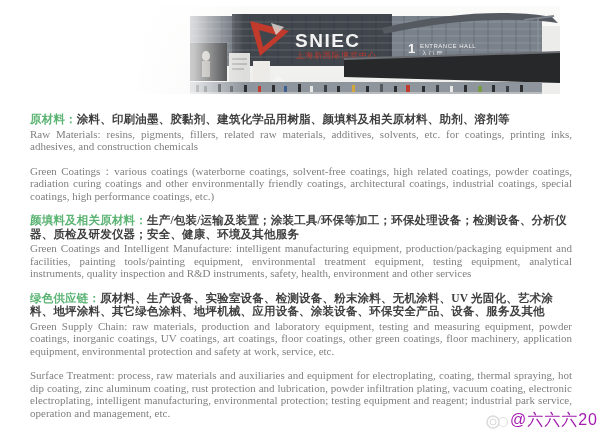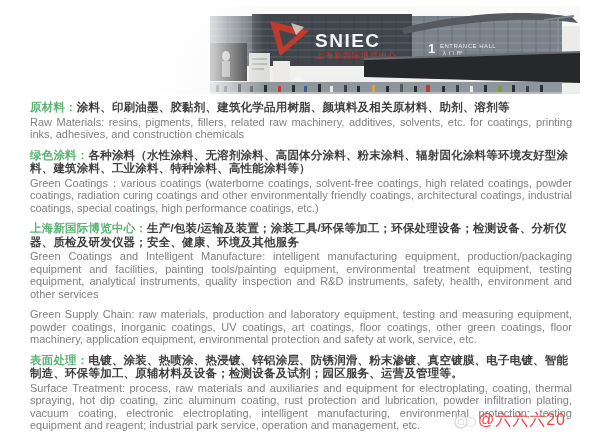--- a/index.html
+++ b/index.html
@@ -3,42 +3,42 @@
 <meta charset="utf-8">
 <style>
   html,body{margin:0;padding:0;}
   body{
     width:600px;height:437px;position:relative;overflow:hidden;
     background:#ffffff;
     font-family:"Liberation Sans","DejaVu Sans",sans-serif;
   }
   
   .photo{
-    position:absolute;left:152px;top:6px;width:428px;height:88px;
+    position:absolute;left:132px;top:6px;width:428px;height:88px;
   }
   .photo svg{display:block;}
   
   .content{
     position:absolute;left:30px;top:101px;width:542px;
   }
-  .section{margin:0 0 8px 0;}
+  .section{margin:12px 0 8px 0;font-family:Liberation Serif, serif;}
   .zh{
     margin:0;font-size:11.5px;line-height:13.5px;font-weight:bold;
     color:#3f3f3f;letter-spacing:0.2px;
   }
   .zh .label{color:#5cb474;}
   .en{
     margin:1px 0 0 0;font-size:11px;line-height:12.5px;color:#808080;
     text-align:justify;
   }
   
   .watermark{
-    position:absolute;right:34px;bottom:6px;
+    position:absolute;right:2px;bottom:6px;
     display:flex;align-items:center;gap:2px;
-    color:#ef4444;font-size:16px;letter-spacing:1px;
+    color:#a21caf;font-size:16px;letter-spacing:1px;
     user-select:none;pointer-events:none;white-space:nowrap;
   }
   .watermark .wm-circles{display:inline-block;}
 </style>
 </head>
 <body>
 
 <div class="photo">
   <svg width="428" height="88" viewBox="0 0 428 88" xmlns="http://www.w3.org/2000/svg">
     <defs>
@@ -130,39 +130,38 @@
     <rect x="58" y="86" width="352" height="2" fill="#b9bcbf"></rect>
 
     <rect x="0" y="0" width="112" height="88" fill="url(#fadeL)"></rect>
   </svg>
 </div>
 
 <div class="content">
 
   <div class="section">
     <p class="zh"><span class="label">原材料：</span><span>涂料、印刷油墨、胶黏剂、建筑化学品用树脂、颜填料及相关原材料、助剂、溶剂等</span></p>
-    <p class="en">Raw Materials: resins, pigments, fillers, related raw machinery, additives, solvents, etc. for coatings, printing inks, adhesives, and construction chemicals</p>
+    <p class="en">Raw Materials: resins, pigments, fillers, related raw materials, additives, solvents, etc. for coatings, printing inks, adhesives, and construction chemicals</p>
   </div>
 
   <div class="section">
-    <p class="zh"><span class="label">绿色涂料：</span><span>各种涂料（水性涂料、无溶剂涂料、高固体分涂料、粉末涂料、辐射固化涂料等环境友好型涂料、建筑涂料、工业涂料、特种涂料、高性能涂料等）</span></p>
     <p class="en">Green Coatings：various coatings (waterborne coatings, solvent-free coatings, high related coatings, powder coatings, radiation curing coatings and other environmentally friendly coatings, architectural coatings, industrial coatings, special coatings, high performance coatings, etc.)</p>
   </div>
 
   <div class="section">
-    <p class="zh"><span class="label">上海新国际博览中心：</span><span>生产/包装/运输及装置；涂装工具/环保等加工；环保处理设备；检测设备、分析仪器、质检及研发仪器；安全、健康、环境及其他服务</span></p>
+    <p class="zh"><span class="label">颜填料及相关原材料：</span><span>生产/包装/运输及装置；涂装工具/环保等加工；环保处理设备；检测设备、分析仪器、质检及研发仪器；安全、健康、环境及其他服务</span></p>
     <p class="en">Green Coatings and Intelligent Manufacture: intelligent manufacturing equipment, production/packaging equipment and facilities, painting tools/painting equipment, environmental treatment equipment, testing equipment, analytical instruments, quality inspection and R&amp;D instruments, safety, health, environment and other services</p>
   </div>
 
   <div class="section">
+    <p class="zh"><span class="label">绿色供应链：</span><span>原材料、生产设备、实验室设备、检测设备、粉末涂料、无机涂料、UV 光固化、艺术涂料、地坪涂料、其它绿色涂料、地坪机械、应用设备、涂装设备、环保安全产品、设备、服务及其他</span></p>
     <p class="en">Green Supply Chain: raw materials, production and laboratory equipment, testing and measuring equipment, powder coatings, inorganic coatings, UV coatings, art coatings, floor coatings, other green coatings, floor machinery, application equipment, environmental protection and safety at work, service, etc.</p>
   </div>
 
   <div class="section">
-    <p class="zh"><span class="label">表面处理：</span><span>电镀、涂装、热喷涂、热浸镀、锌铝涂层、防锈润滑、粉末渗镀、真空镀膜、电子电镀、智能制造、环保等加工、原辅材料及设备；检测设备及试剂；园区服务、运营及管理等。</span></p>
     <p class="en">Surface Treatment: process, raw materials and auxiliaries and equipment for electroplating, coating, thermal spraying, hot dip coating, zinc aluminum coating, rust protection and lubrication, powder infiltration plating, vacuum coating, electronic electroplating, intelligent manufacturing, environmental protection; testing equipment and reagent; industrial park service, operation and management, etc.</p>
   </div>
 
 </div>
 
 <div class="watermark">
   <svg class="wm-circles" width="22" height="20" viewBox="0 0 22 20">
     <circle cx="7" cy="11" r="6" fill="none" stroke="#dadada" stroke-width="1.5"></circle>
     <circle cx="7" cy="11" r="3" fill="none" stroke="#dadada" stroke-width="1"></circle>
     <circle cx="17" cy="11" r="4.5" fill="none" stroke="#e0e0e0" stroke-width="1.2"></circle>

